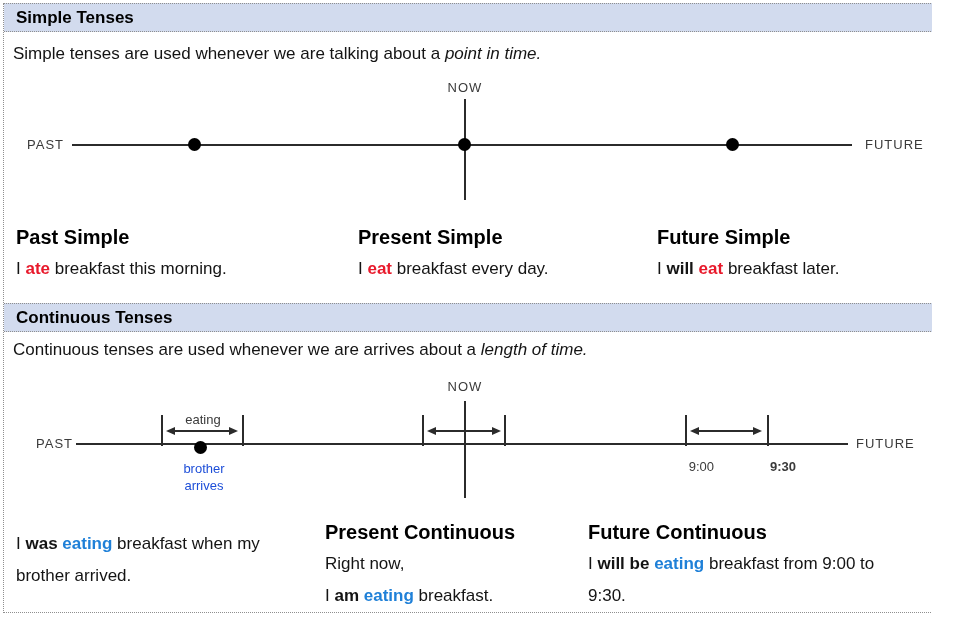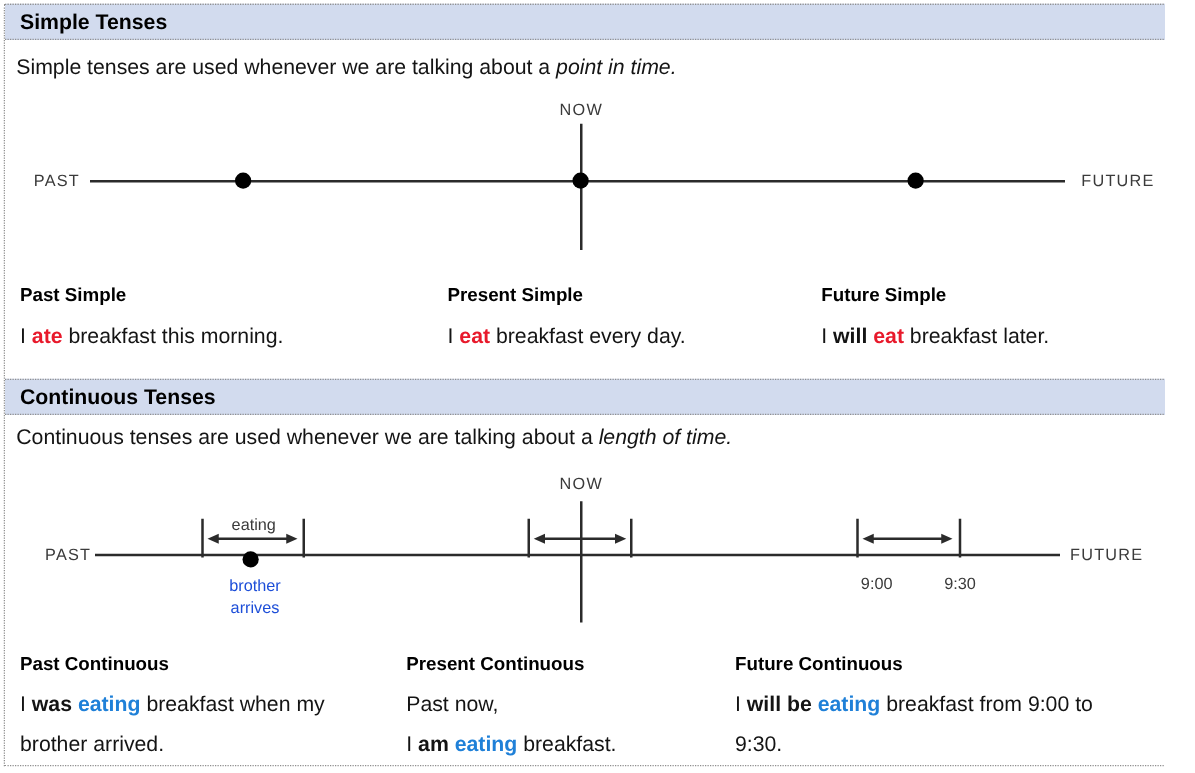--- a/index.html
+++ b/index.html
@@ -21,21 +21,21 @@
   .caps{letter-spacing:1px;}
   .hline{position:absolute;height:1.5px;background:#2b2b2b;}
   .vline{position:absolute;width:1.5px;background:#2b2b2b;}
   .tick{position:absolute;width:1.5px;height:31px;background:#2b2b2b;}
   .dot{position:absolute;width:13px;height:13px;border-radius:50%;background:#000;}
   .darr{position:absolute;top:50px;height:10px;}
   .darr .al{position:absolute;left:5px;right:5px;top:4.25px;height:1.5px;background:#2b2b2b;}
   .darr .hl{position:absolute;left:0;top:0.5px;width:0;height:0;border-top:4.5px solid transparent;border-bottom:4.5px solid transparent;border-right:9.5px solid #2b2b2b;}
   .darr .hr{position:absolute;right:0;top:0.5px;width:0;height:0;border-top:4.5px solid transparent;border-bottom:4.5px solid transparent;border-left:9.5px solid #2b2b2b;}
   .ex{position:absolute;font-size:17px;}
-  .ex-h{font-weight:700;font-size:15px;line-height:20px;color:#000;}
+  .ex-h{font-weight:700;font-size:20px;line-height:20px;color:#000;}
   .ex-line{line-height:20px;margin-top:12px;white-space:nowrap;}
   .b{font-weight:700;}
   .red{font-weight:700;color:var(--accent-red,#e8192b);}
   .blue{font-weight:700;color:var(--accent-blue,#1f80d8);}
   .evlabel{position:absolute;font-size:13px;color:#1d4ed8;text-align:center;line-height:17px;}
 </style>
 </head>
 <body>
 
 <div class="page">
@@ -70,21 +70,21 @@
 
   <div class="ex" style="left:358px;top:227px;">
     <div class="ex-h">Present Simple</div>
     <div class="ex-line"><span>I </span><span class="red">eat</span><span> breakfast every day.</span></div>
   </div>
 
   <div class="hbar" id="bar2">
     <span class="bart">Continuous Tenses</span>
   </div>
 
-  <div class="intro" id="intro2"><span>Continuous tenses are used whenever we are talking about a </span><span class="it">length of time.</span></div>
+  <div class="intro" id="intro2"><span>Continuous tenses are used whenever we are arrives about a </span><span class="it">length of time.</span></div>
 
   <div class="diagram" id="diag2">
     <span class="dlabel caps" style="left:440px;top:3px;width:50px;text-align:center;">NOW</span>
     <div class="vline" style="left:464px;top:25px;height:97px;"></div>
     <div class="hline" style="left:76px;top:67px;width:772px;"></div>
     <span class="dlabel caps" style="left:36px;top:60px;">PAST</span>
     <span class="dlabel caps" style="left:856px;top:60px;">FUTURE</span>
 
     <div class="tick" style="left:161px;top:39px;"></div>
     <div class="tick" style="left:242px;top:39px;"></div>
@@ -109,32 +109,31 @@
         <i class="hr"></i>
       </div>
 
     <span class="dlabel" style="left:172px;top:36px;width:62px;text-align:center;">eating</span>
     <div class="dot" style="left:194px;top:65px;"></div>
     <div class="evlabel" style="left:152px;top:84px;width:104px;">
       <div>brother</div>
       <div>arrives</div>
     </div>
     <span class="dlabel" style="left:658px;top:83px;width:56px;text-align:right;">9:00</span>
-    <span class="dlabel" style="left:740px;top:83px;width:56px;text-align:center;">9:30</span>
+    <span class="dlabel" style="left:740px;top:83px;width:56px;text-align:right;font-weight:bold;">9:30</span>
   </div>
 
   <div class="ex" style="left:16px;top:522px;">
-    <div class="ex-h">Past Continuous</div>
     <div class="ex-line"><span>I </span><span class="b">was</span><span> </span><span class="blue">eating</span><span> breakfast when my</span></div>
     <div class="ex-line"><span>brother arrived.</span></div>
   </div>
 
   <div class="ex" style="left:325px;top:522px;">
     <div class="ex-h">Present Continuous</div>
-    <div class="ex-line"><span>Past now,</span></div>
+    <div class="ex-line"><span>Right now,</span></div>
     <div class="ex-line"><span>I </span><span class="b">am</span><span> </span><span class="blue">eating</span><span> breakfast.</span></div>
   </div>
 
   <div class="ex" style="left:588px;top:522px;">
     <div class="ex-h">Future Continuous</div>
     <div class="ex-line"><span>I </span><span class="b">will be</span><span> </span><span class="blue">eating</span><span> breakfast from 9:00 to</span></div>
     <div class="ex-line"><span>9:30.</span></div>
   </div>
 </div>
 

